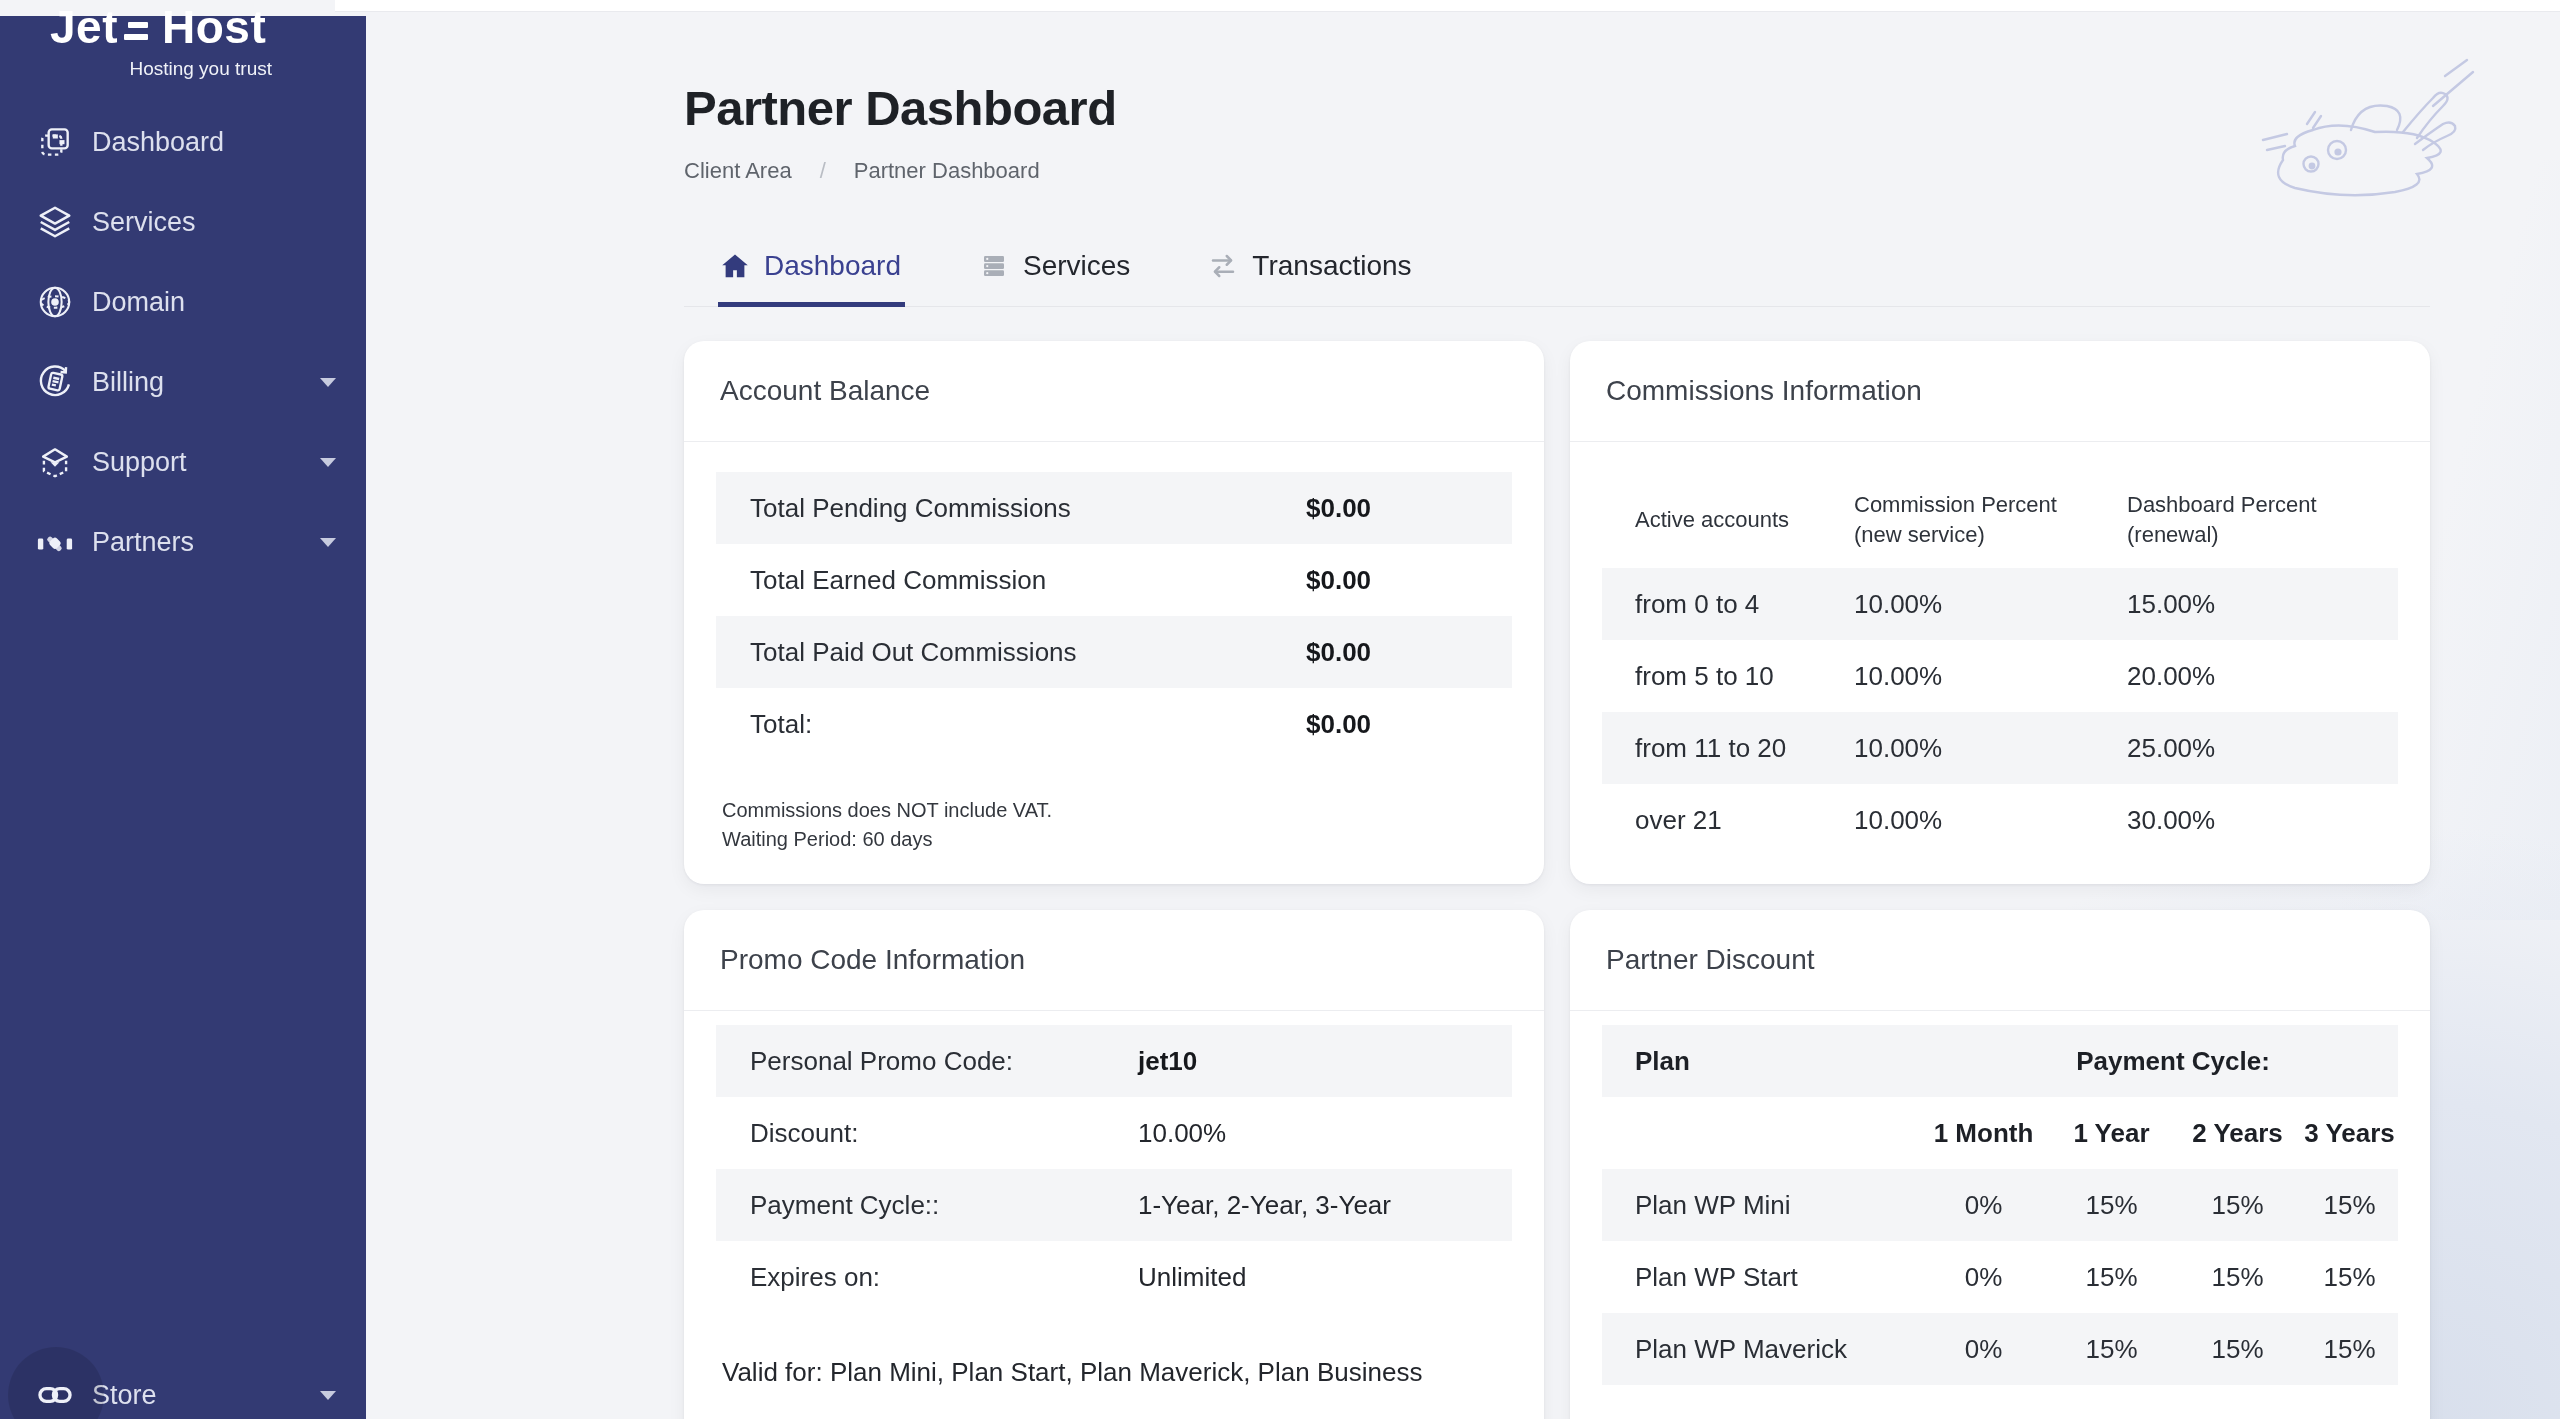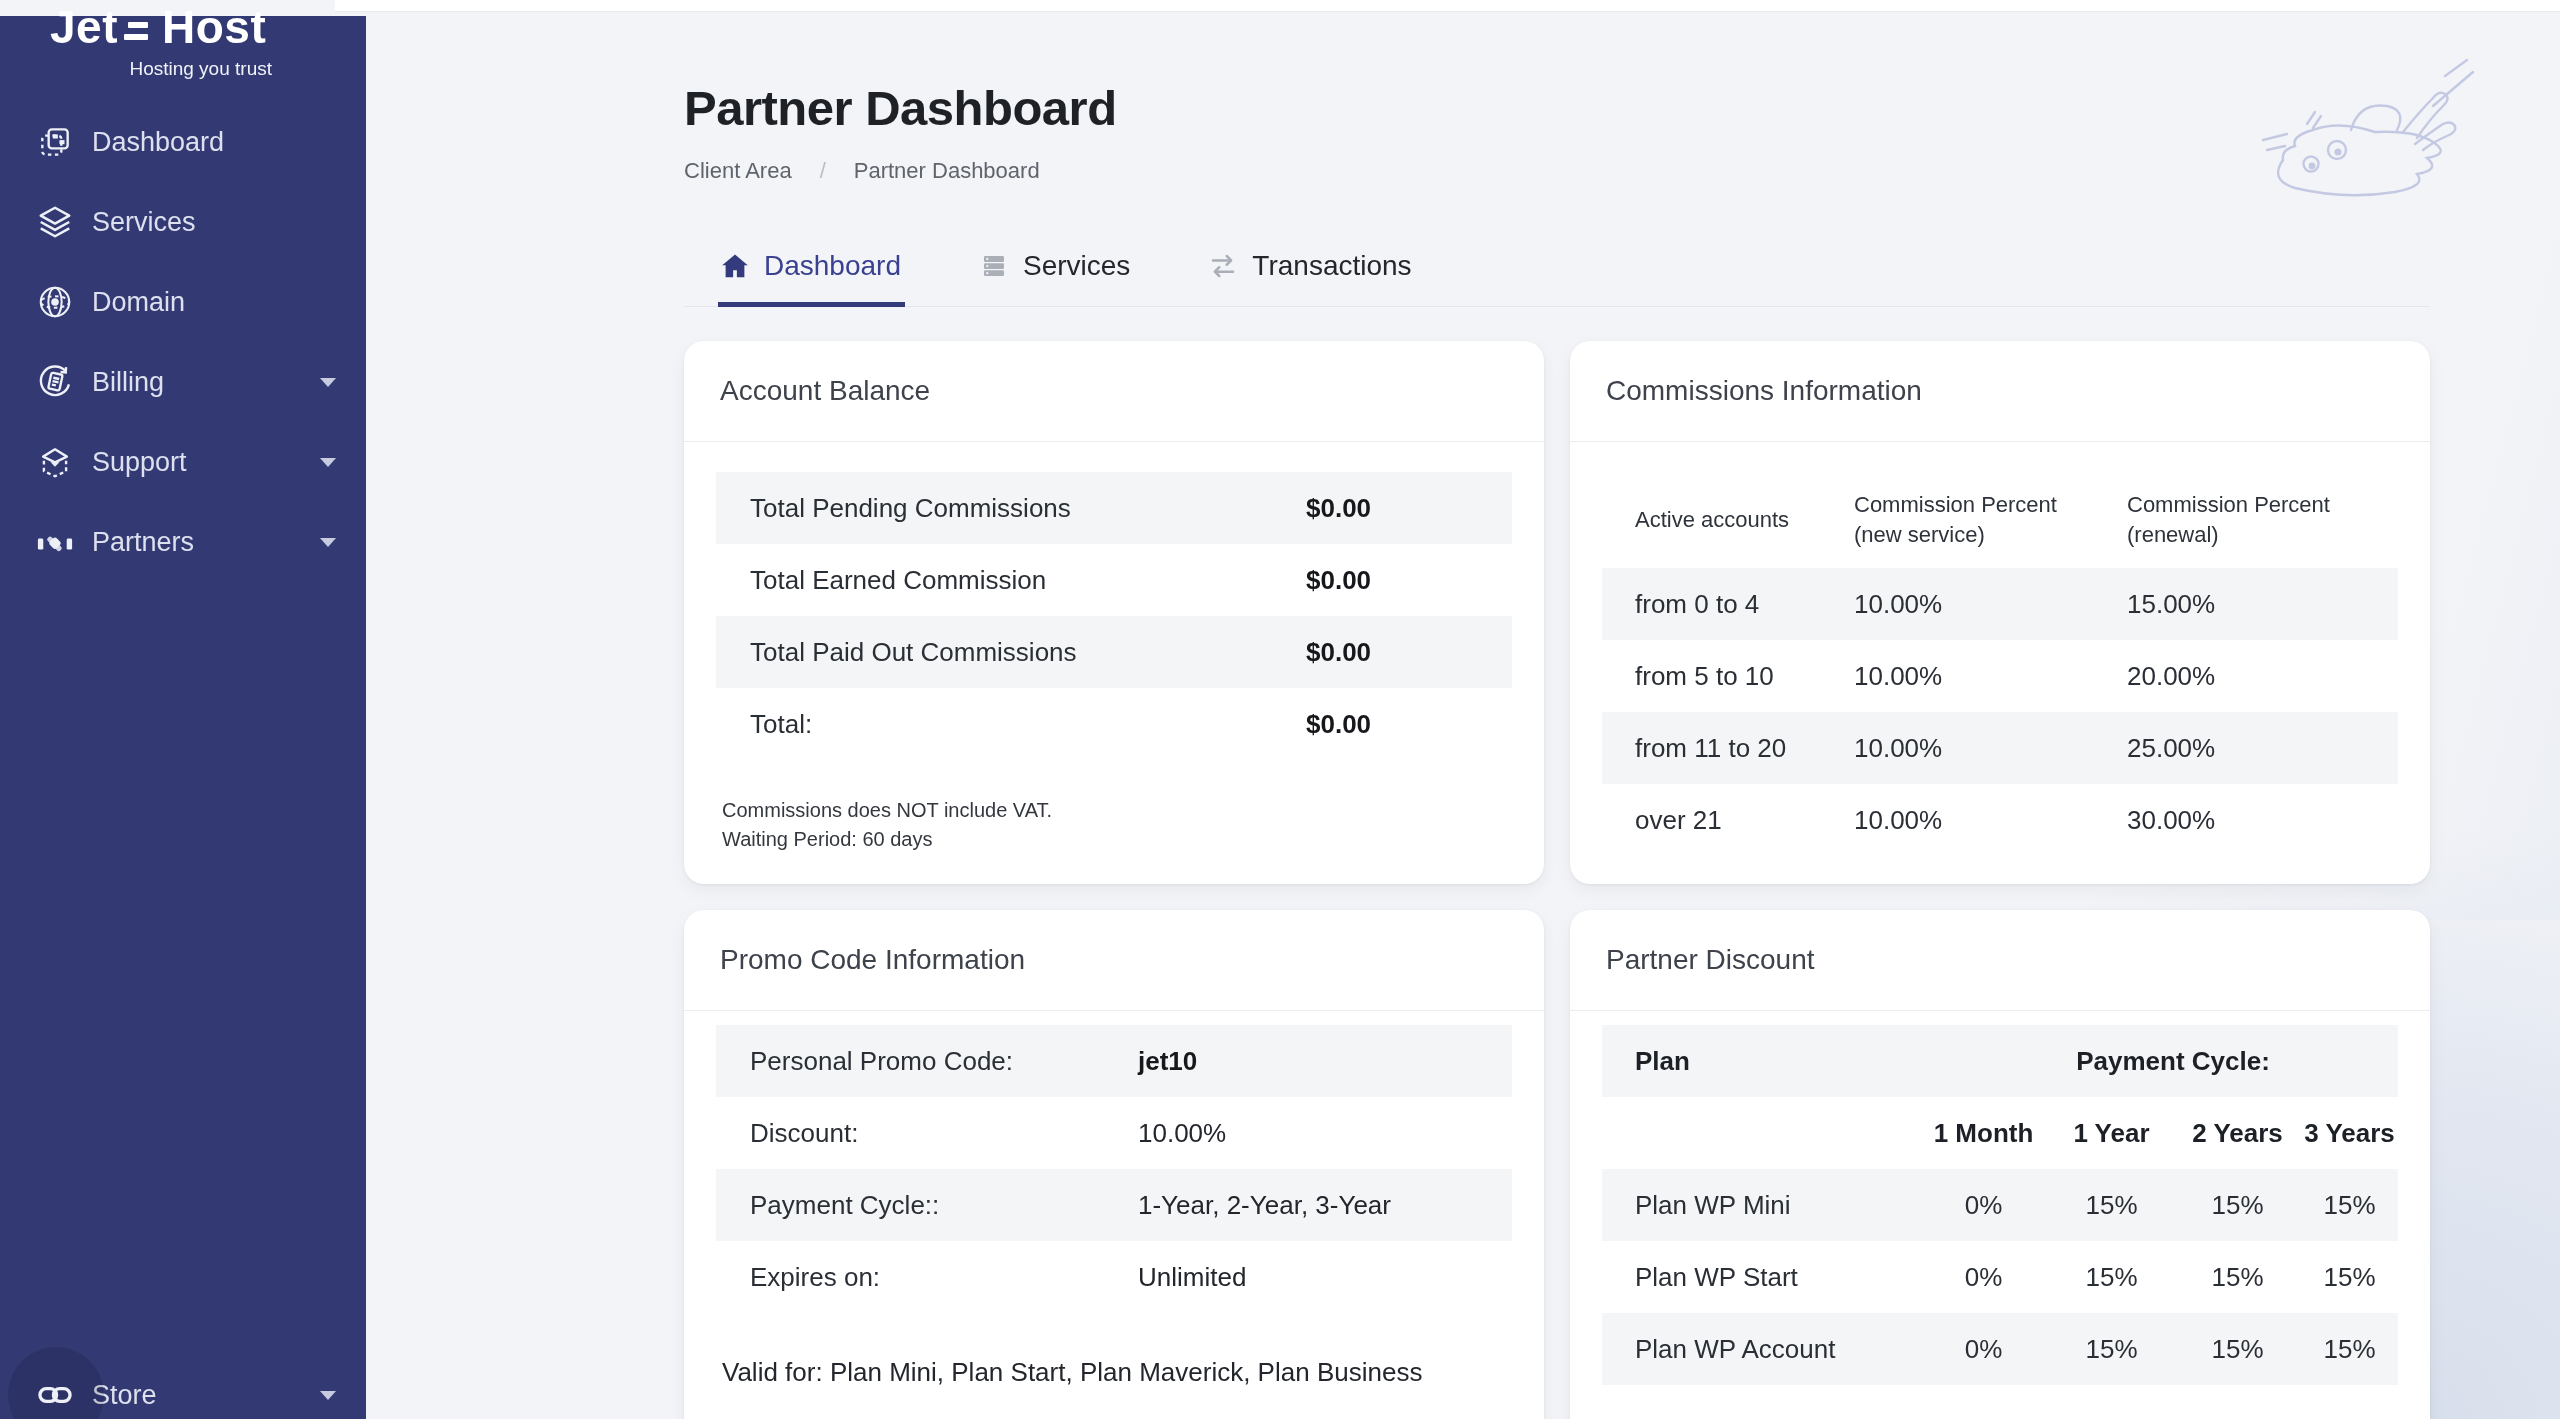--- a/index.html
+++ b/index.html
@@ -344,21 +344,21 @@
 
       <section class="card">
         <div class="card-h">
             <div class="card-title">Commissions Information</div>
           </div>
         <div class="card-divider"></div>
         <div class="card-b">
           <div class="comm-head">
             <span>Active accounts</span>
             <span>Commission Percent (new service)</span>
-            <span>Commission Percent (renewal)</span>
+            <span>Dashboard Percent (renewal)</span>
           </div>
           <div class="comm-row striped">
             <span>from 0 to 4</span>
             <span>10.00%</span>
             <span>15.00%</span>
           </div>
           <div class="comm-row">
             <span>from 5 to 10</span>
             <span>10.00%</span>
             <span>20.00%</span>
@@ -427,21 +427,21 @@
             <span class="c">15%</span>
           </div>
           <div class="pd-grid">
             <span>Plan WP Start</span>
             <span class="c">0%</span>
             <span class="c">15%</span>
             <span class="c">15%</span>
             <span class="c">15%</span>
           </div>
           <div class="pd-grid striped">
-            <span>Plan WP Account</span>
+            <span>Plan WP Maverick</span>
             <span class="c">0%</span>
             <span class="c">15%</span>
             <span class="c">15%</span>
             <span class="c">15%</span>
           </div>
         </div>
       </section>
 
     </div>
   </div>

